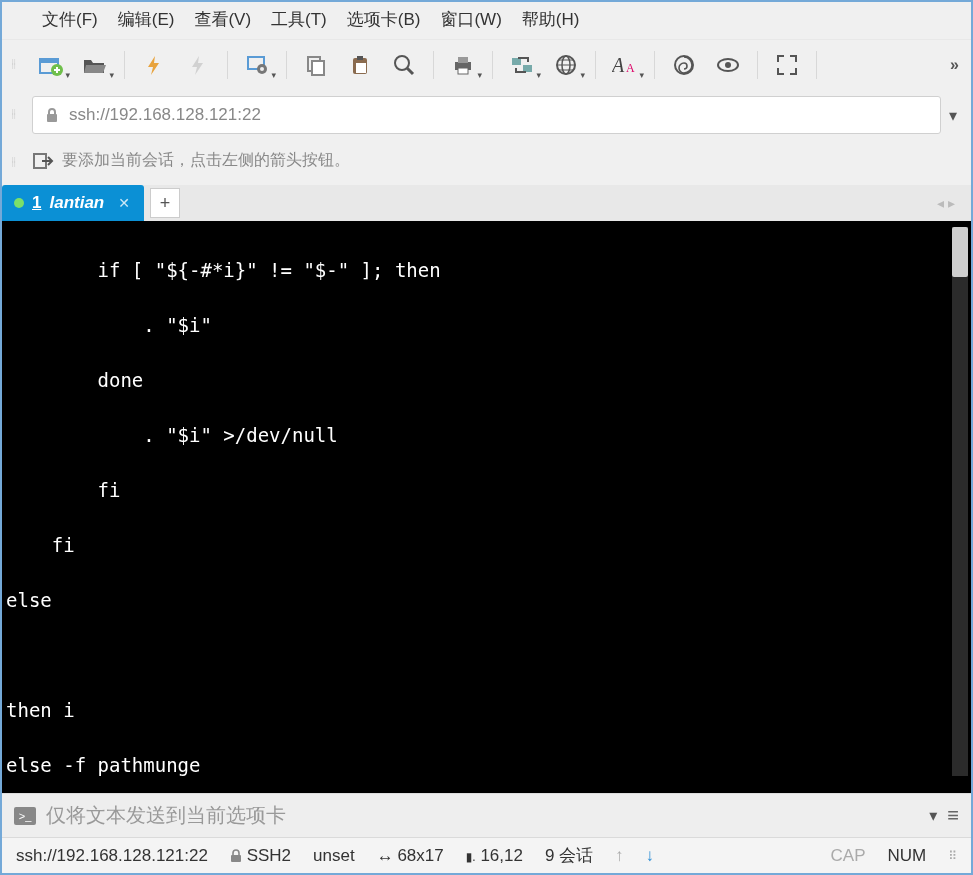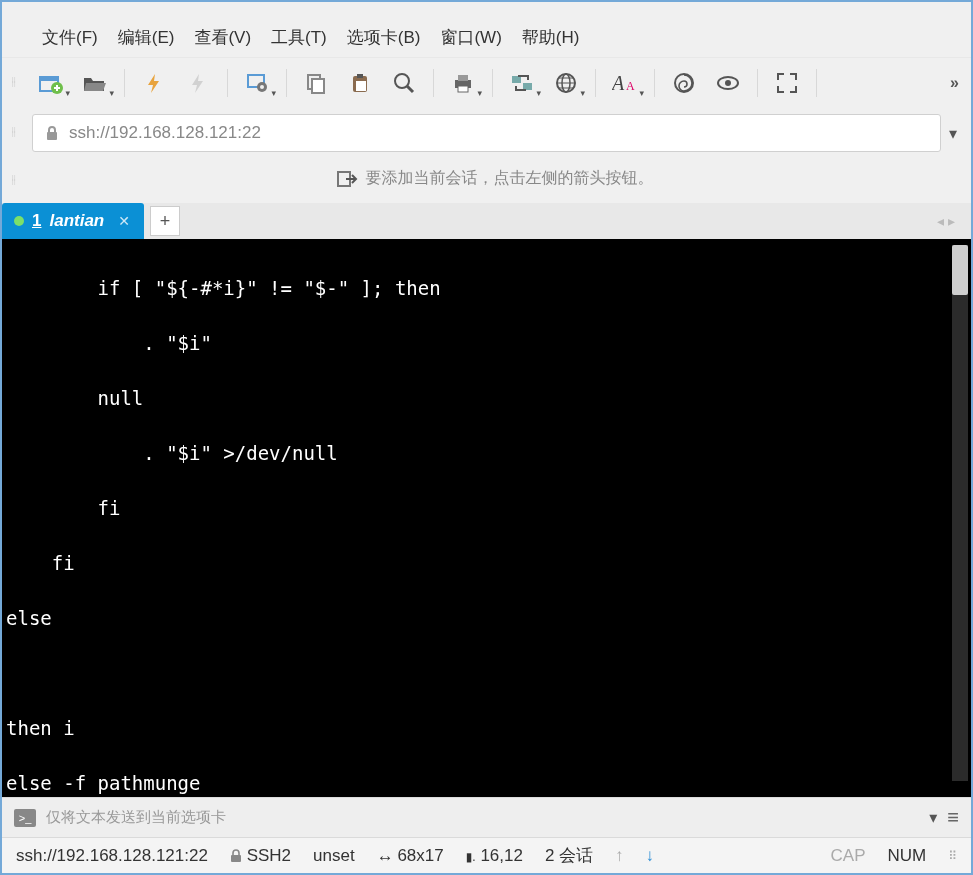--- a/index.html
+++ b/index.html
@@ -12,21 +12,20 @@
     overflow: hidden;
     display: flex;
     flex-direction: column;
   }
   .menubar {
     display: flex;
     gap: 20px;
     padding: 6px 14px 8px 40px;
     font-size: 17px;
     color: #333;
-    margin-top: 18px;
   }
   .menubar .menu-item { cursor: default; }
   .toolbar-row { position: relative; display:flex; align-items:center; padding: 2px 6px 2px 26px; border-top:1px solid #e8e8e8;}
   .toolbar {
     display: flex;
     gap: 10px;
     padding: 6px 10px 6px 6px;
     align-items: center;
     flex-wrap: nowrap;
     overflow:hidden;
@@ -41,21 +40,21 @@
   .tb-sep { width:1px; height:28px; background:#d8d8d8; margin:0 2px;}
   .tb-drop::after{ content:"▾"; font-size:9px; color:#555; position:absolute; right:-2px; bottom:2px;}
   .addr-row {
     display:flex; align-items:center; gap:8px; padding:6px 14px 6px 30px; position:relative;
   }
   .addr-field {
     flex:1; background:#fff; border:1px solid #d0d0d0; border-radius:3px;
     padding:8px 12px; font-size:17px; color:#888; display:flex; align-items:center; gap:10px;
   }
   .hint-row {
-    display:flex; align-items:center; gap:8px; padding:10px 14px 14px 30px; font-size:16px; color:#888; position:relative;justify-content:center;
+    display:flex; align-items:center; gap:8px; padding:10px 14px 14px 30px; font-size:16px; color:#888; position:relative;
   }
   .tabs-row {
     display:flex; align-items:center; background:#e8e8e8; position:relative;
   }
   .tab {
     background:#0b90d5; color:#fff; padding:8px 14px 8px 12px; font-size:17px; display:flex; align-items:center; gap:8px;
     border-top-left-radius:3px; border-top-right-radius:3px;
   }
   .tab .dot{ width:10px;height:10px;border-radius:50%;background:#7be06a;}
   .tab .tabnum{ text-decoration:underline; font-weight:bold;}
@@ -65,21 +64,21 @@
   .terminal {
     flex:1; background:#000; color:#fff; font-family: "DejaVu Sans Mono","Consolas",monospace; font-size:19px; line-height:1.45;
     padding:8px 4px 4px 4px; white-space:pre; position:relative; overflow:hidden;
   }
   .term-scroll { position:absolute; right:3px; top:6px; width:16px; height:96%; background:#2b2b2b;}
   .term-scroll .thumb{ position:absolute; top:0; width:100%; height:50px; background:#cfcfcf; border-radius:2px;}
   .bottom-input {
     display:flex; align-items:center; gap:10px; padding:8px 12px; background:#eee; border-top:1px solid #dcdcdc;
   }
   .bottom-input .prompt-ic{ width:22px;height:18px;background:#888;color:#fff;font-size:11px;display:flex;align-items:center;justify-content:center;border-radius:2px;}
-  .bottom-input .txt{ flex:1; color:#999; font-size:15px;font-family:Liberation Mono, monospace; }
+  .bottom-input .txt{ flex:1; color:#999; font-size:20px;font-family:Liberation Mono, monospace; }
   .statusbar {
     display:flex; align-items:center; gap:22px; padding:6px 14px; font-size:17px; color:#333; background:#f4f4f4; border-top:1px solid #dadada;
   }
   .statusbar .dim{ color:#aaa; }
   .statusbar .blue-down{ color:#2a8dd6; font-weight:bold;}
   .statusbar .sp{ flex:1; }
   .overflow-chevrons{ font-size:16px; color:#555; padding:0 6px; font-weight:bold;}
   .mini-grip{ color:#ccc; font-size:7px; line-height:4px; letter-spacing:1px; position:absolute; left:9px; top:50%; transform:translateY(-50%);}
   svg{ display:block;}
 </style>
@@ -248,21 +247,21 @@
     <span>◂</span>
     <span>▸</span>
   </div>
 </div>
 
 <div class="terminal">
 <span>        if [ "${-#*i}" != "$-" ]; then</span>
 
 <span>            . "$i"</span>
 
-<span>        null</span>
+<span>        done</span>
 
 <span>            . "$i" &gt;/dev/null</span>
 
 <span>        fi</span>
 
 <span>    fi</span>
 
 <span>else</span>
 
 <span></span>
@@ -305,20 +304,20 @@
       </svg>
     <span>SSH2</span>
   </span>
   <span>unset</span>
   <span>
     <span style="letter-spacing:-1px;">↔</span> <span>68x17</span>
   </span>
   <span>
     <span style="font-size:12px;">▮.</span> <span>16,12</span>
   </span>
-  <span>2 会话</span>
+  <span>9 会话</span>
   <span class="dim">↑</span>
   <span class="blue-down">↓</span>
   <span class="sp"></span>
   <span class="dim">CAP</span>
   <span style="font-weight:500;text-align:center;">NUM</span>
   <span class="dim" style="font-size:12px;line-height:8px;">⠿</span>
 </div>
 
 </body></html>

